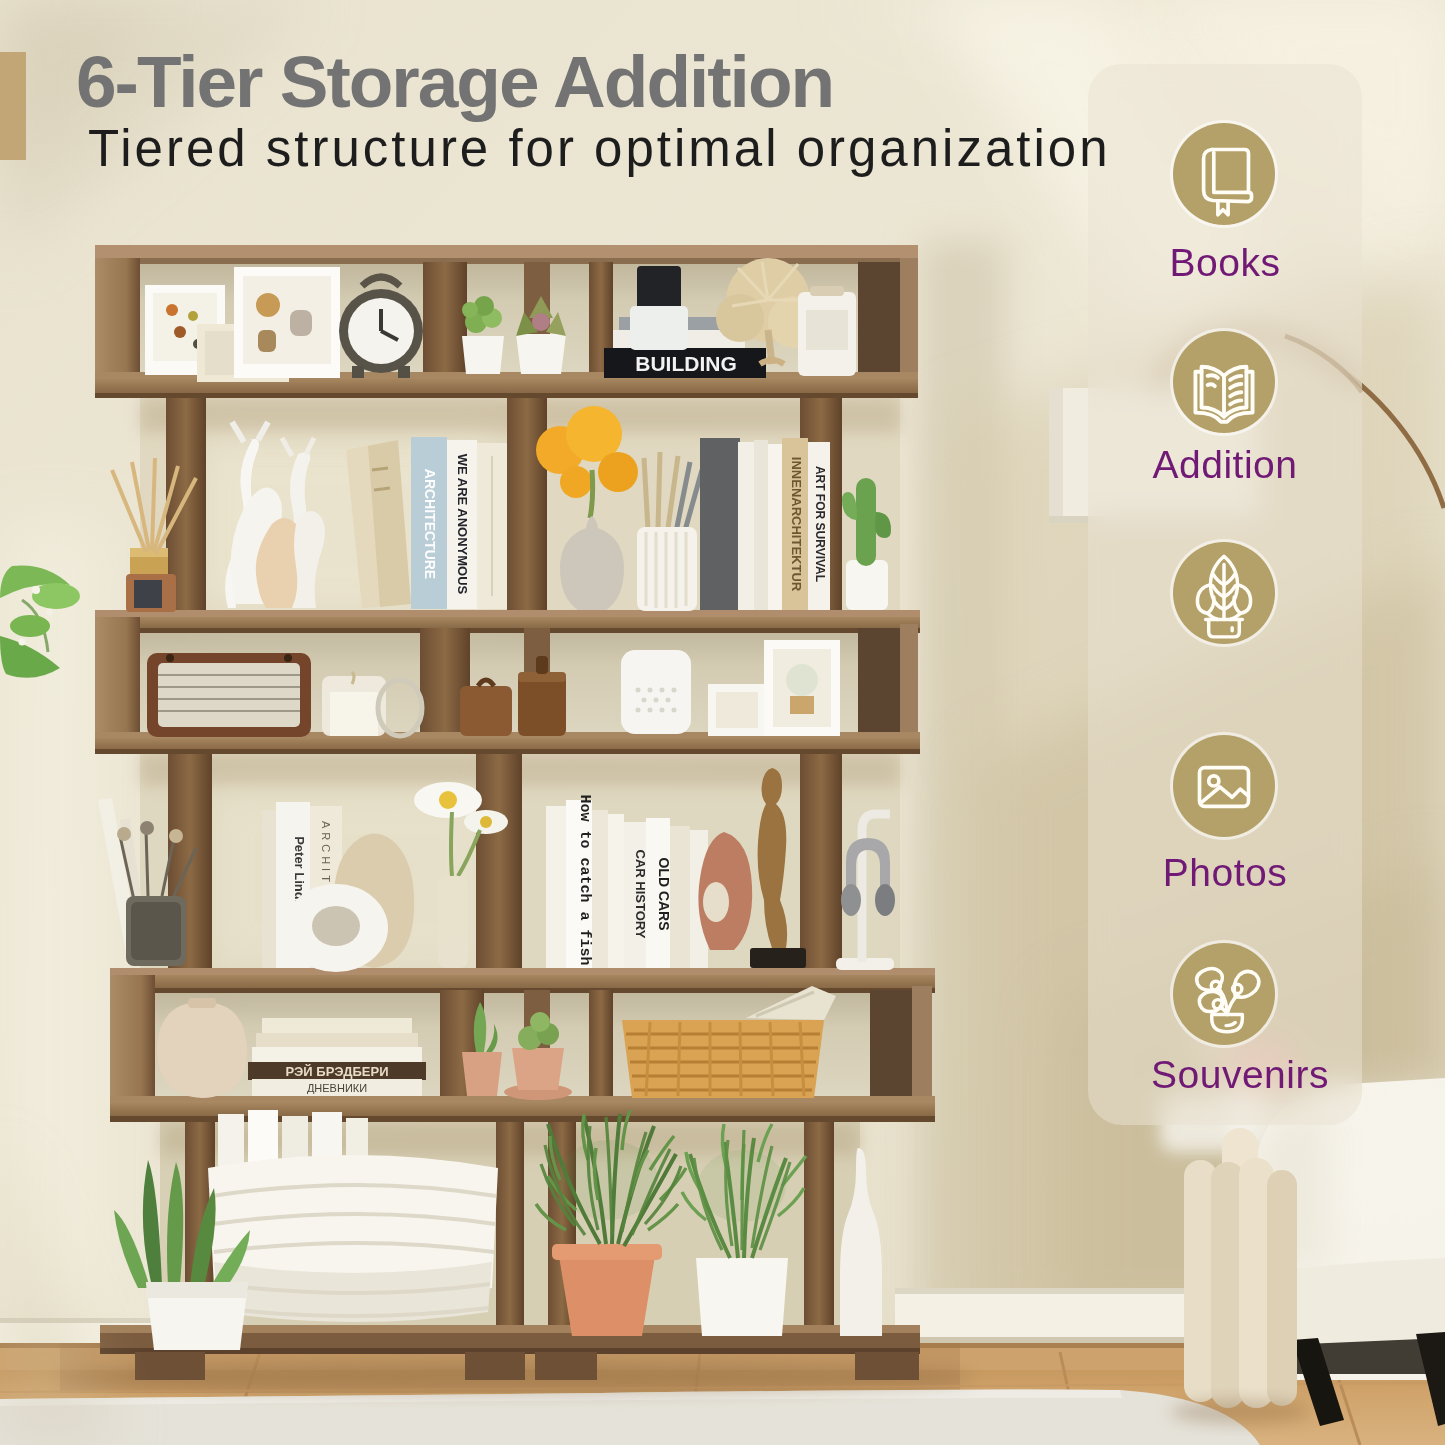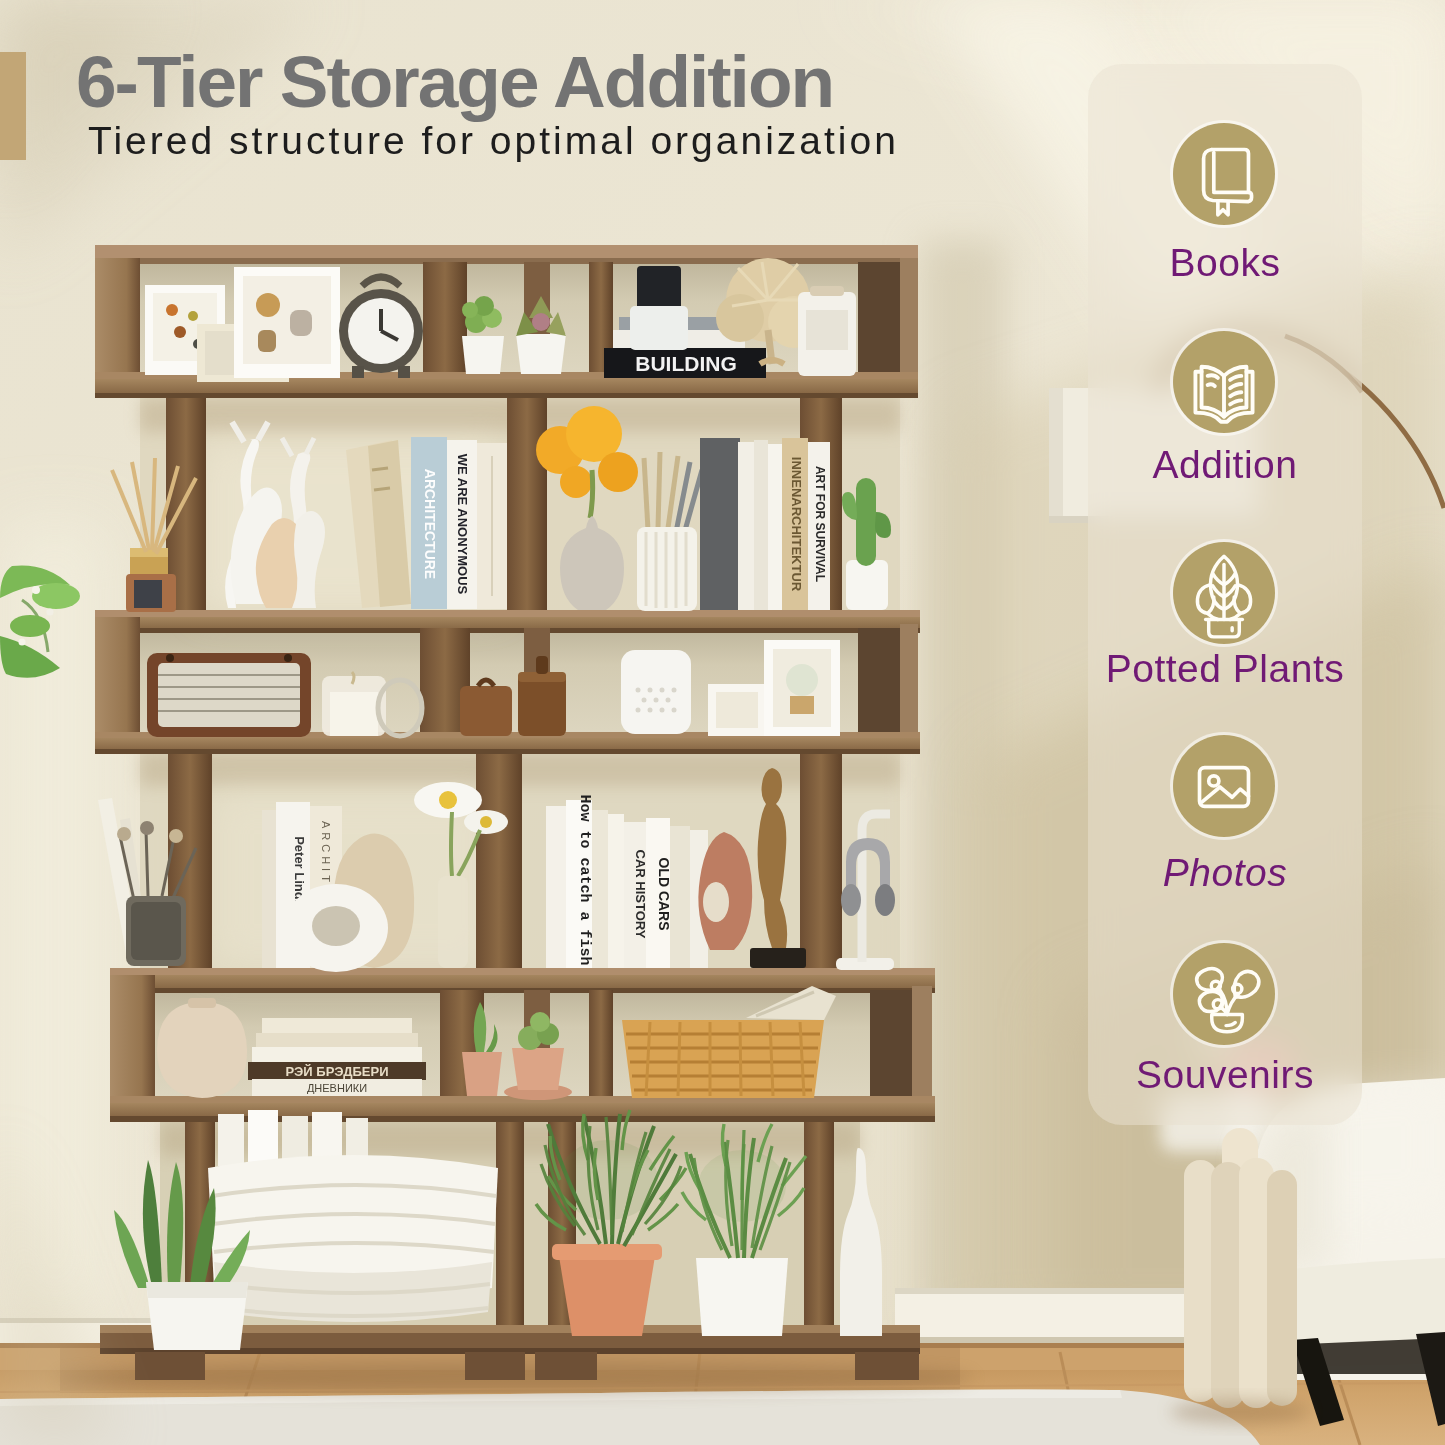--- a/index.html
+++ b/index.html
@@ -4,21 +4,21 @@
 <style>
   html,body{margin:0;padding:0;background:#eae4d2;}
   #stage{position:relative;width:1445px;height:1445px;overflow:hidden;font-family:"Liberation Sans",sans-serif;}
   #scene{position:absolute;top:0;left:0;}
   .panel{position:absolute;left:1088px;top:64px;width:274px;height:1061px;border-radius:34px;
          background:rgba(233,226,209,0.5);backdrop-filter:blur(13px);-webkit-backdrop-filter:blur(13px);}
   .ic{position:absolute;left:1173px;width:102px;height:102px;border-radius:50%;background:#b3a169;box-shadow:0 0 0 3px rgba(255,255,255,0.55);}
   .ic svg{position:absolute;left:0;top:0;}
   .lbl{position:absolute;width:274px;left:1088px;text-align:center;font-size:39px;color:#701a75;letter-spacing:0.5px;}
   .ttl{position:absolute;left:76px;top:40px;font-size:73px;font-weight:700;color:#737373;letter-spacing:-2px;white-space:nowrap;}
-  .sub{position:absolute;left:88px;top:119px;font-size:39px;font-weight:400;color:#1d1d1d;letter-spacing:3px;white-space:nowrap;}
+  .sub{position:absolute;left:88px;top:119px;font-size:51px;font-weight:400;color:#1d1d1d;letter-spacing:3px;white-space:nowrap;}
   .bar{position:absolute;left:0;top:52px;width:26px;height:108px;background:#c2a676;}
 </style>
 </head>
 <body>
 <div id="stage">
 <svg id="scene" width="1445" height="1445" viewBox="0 0 1445 1445">
 <defs>
   <linearGradient id="wallg" x1="0" y1="0" x2="1" y2="1">
     <stop offset="0" stop-color="#e9e3d0"></stop>
           <stop offset="0.5" stop-color="#ece6d4"></stop>
@@ -822,48 +822,47 @@
 <path d="M 36,42 Q 25,45 24,56 Q 23,68 34,70 Q 41,64 40,54"></path>
 <path d="M 34,70 Q 38,74 44,76"></path>
 <path d="M 64,42 Q 75,45 76,56 Q 77,68 66,70 Q 59,64 60,54"></path>
 <path d="M 66,70 Q 62,74 56,76"></path>
 <path d="M 32,76 L 68,76"></path>
 <path d="M 35,76 L 35,88 q 0,5 5,5 L 60,93 q 5,0 5,-5 L 65,76"></path>
 <path d="M 58,84 l 0,3"></path>
 </svg>
 </div>
 
-<div class="lbl" style="top:647px;">Potted Plants</div>
 
 <div class="ic" style="top:735px;">
 <svg width="102" height="102" viewBox="0 0 100 100" fill="none" stroke="#fffdf6" stroke-width="3.6" stroke-linecap="round" stroke-linejoin="round">
 <rect x="26" y="32" width="48" height="38" rx="5"></rect>
 <circle cx="40" cy="45" r="5"></circle>
 <path d="M 28,66 L 46,51 L 58,61 L 66,53 L 74,60"></path>
 </svg>
 </div>
 
-<div class="lbl" style="top:851px;font-style:italic;">Photos</div>
+<div class="lbl" style="top:851px;">Photos</div>
 
 <div class="ic" style="top:943px;">
 <svg width="102" height="102" viewBox="0 0 100 100" fill="none" stroke="#fffdf6" stroke-width="3.4" stroke-linecap="round" stroke-linejoin="round">
 <path d="M 43,45 Q 30,49 25,42 Q 20,34 29,28 Q 38,22 45,27 Q 50,31 47,39 Q 45,44 43,45 Z" transform="rotate(8 36 36)"></path>
 <circle cx="42" cy="42" r="4.5"></circle>
 <path d="M 60,52 Q 58,38 66,31 Q 75,25 82,32 Q 88,40 80,48 Q 71,55 63,52 Z" transform="rotate(-6 70 42)"></path>
 <circle cx="63" cy="45" r="4.5"></circle>
 <path d="M 43,66 Q 31,70 27,62 Q 23,54 32,49 Q 42,45 47,51 Q 50,57 46,63 Z" transform="rotate(4 37 58)"></path>
 <circle cx="44" cy="60" r="4.5"></circle>
 <path d="M 46,46 Q 53,56 53,70"></path>
 <path d="M 64,50 Q 56,58 53,70"></path>
 <path d="M 47,63 Q 51,66 53,70"></path>
 <path d="M 38,70 L 68,70 L 68,74 Q 68,87 53,87 Q 38,87 38,74 Z"></path>
 <path d="M 52,81 Q 58,81 61,78"></path>
 </svg>
 </div>
 
-<div class="lbl" style="top:1053px;">Souvenirs</div>
+<div class="lbl" style="top:1053px;padding-left:15px;">Souvenirs</div>
 
 <div class="bar"></div>
 
 <div class="ttl">6-Tier Storage Addition</div>
 
 <div class="sub">Tiered structure for optimal organization</div>
 </div>
 
 </body></html>

